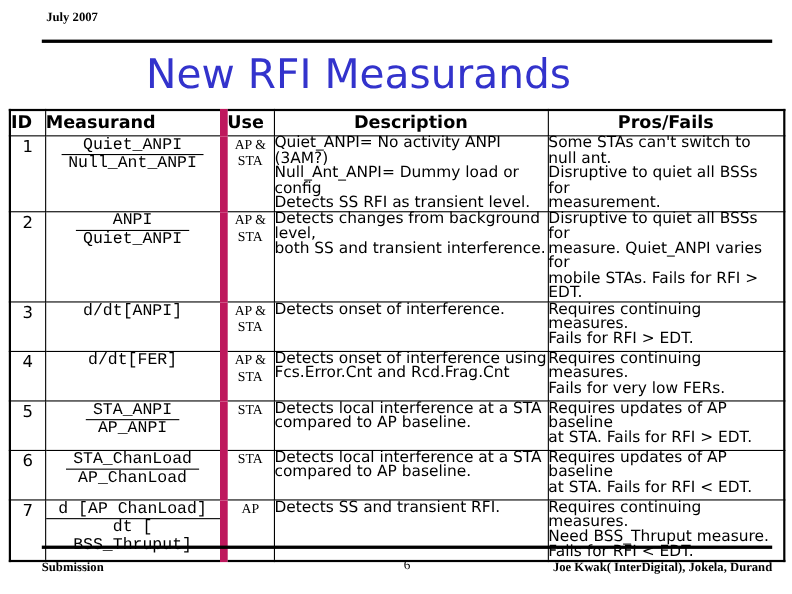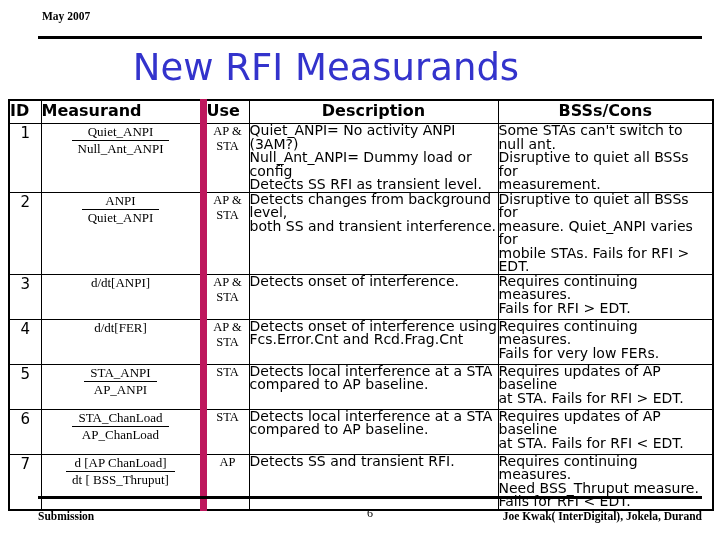--- a/index.html
+++ b/index.html
@@ -102,22 +102,22 @@
   tbody tr { height: 45px; }
 
   td.id-cell {
     text-align: center;
     font-family: "DejaVu Sans", sans-serif;
     font-size: 15px;
     padding-top: 5px;
   }
   td.meas-cell {
     text-align: center;
-    font-family: Liberation Serif, serif;
-    font-size: 13px;
+    font-family: Liberation Mono, monospace;
+    font-size: 15px;
     line-height: 16px;
     padding-top: 5px;
   }
   td.use-cell {
     text-align: center;
     font-family: Liberation Serif, serif;
     font-size: 12.5px;
     line-height: 15px;
     padding-top: 5px;
   }
@@ -167,21 +167,21 @@
   }
   .slide-footer .ft-left   { position: absolute; left: 0;  top: 2px; }
   .slide-footer .ft-center { position: absolute; left: 0; right: 0; text-align: center; top: -2px;
                              font-weight: normal; font-size: 12px; }
   .slide-footer .ft-right  { position: absolute; right: 0; top: 2px; white-space: nowrap; text-align: right; }
 </style>
 </head>
 <body>
 
 <div class="slide-header">
-  <span class="hdr-left">May 2007</span>
+  <span class="hdr-left">July 2007</span>
 </div>
 
 <div class="rule-top"></div>
 
 <div class="slide-title">New RFI Measurands</div>
 
 <div class="tbl-wrap">
   <table class="meas">
     <colgroup>
       <col class="c-id">
@@ -189,21 +189,21 @@
         <col class="c-use">
         <col class="c-desc">
         <col class="c-pros">
     </colgroup>
     <thead>
       <tr>
         <th class="left-al">ID</th>
         <th class="left-al sep-right">Measurand</th>
         <th class="left-al">Use</th>
         <th class="ctr-al">Description</th>
-        <th class="ctr-al">BSSs/Cons</th>
+        <th class="ctr-al">Pros/Fails</th>
       </tr>
     </thead>
     <tbody id="table-body">
         <tr>
           <td class="id-cell">1</td>
           <td class="meas-cell sep-right"><span class="frac"><span class="num">Quiet_ANPI</span><span class="den">Null_Ant_ANPI</span></span></td>
           <td class="use-cell">
             <span class="line">AP &amp;</span>
             <span class="line">STA</span>
           </td>

